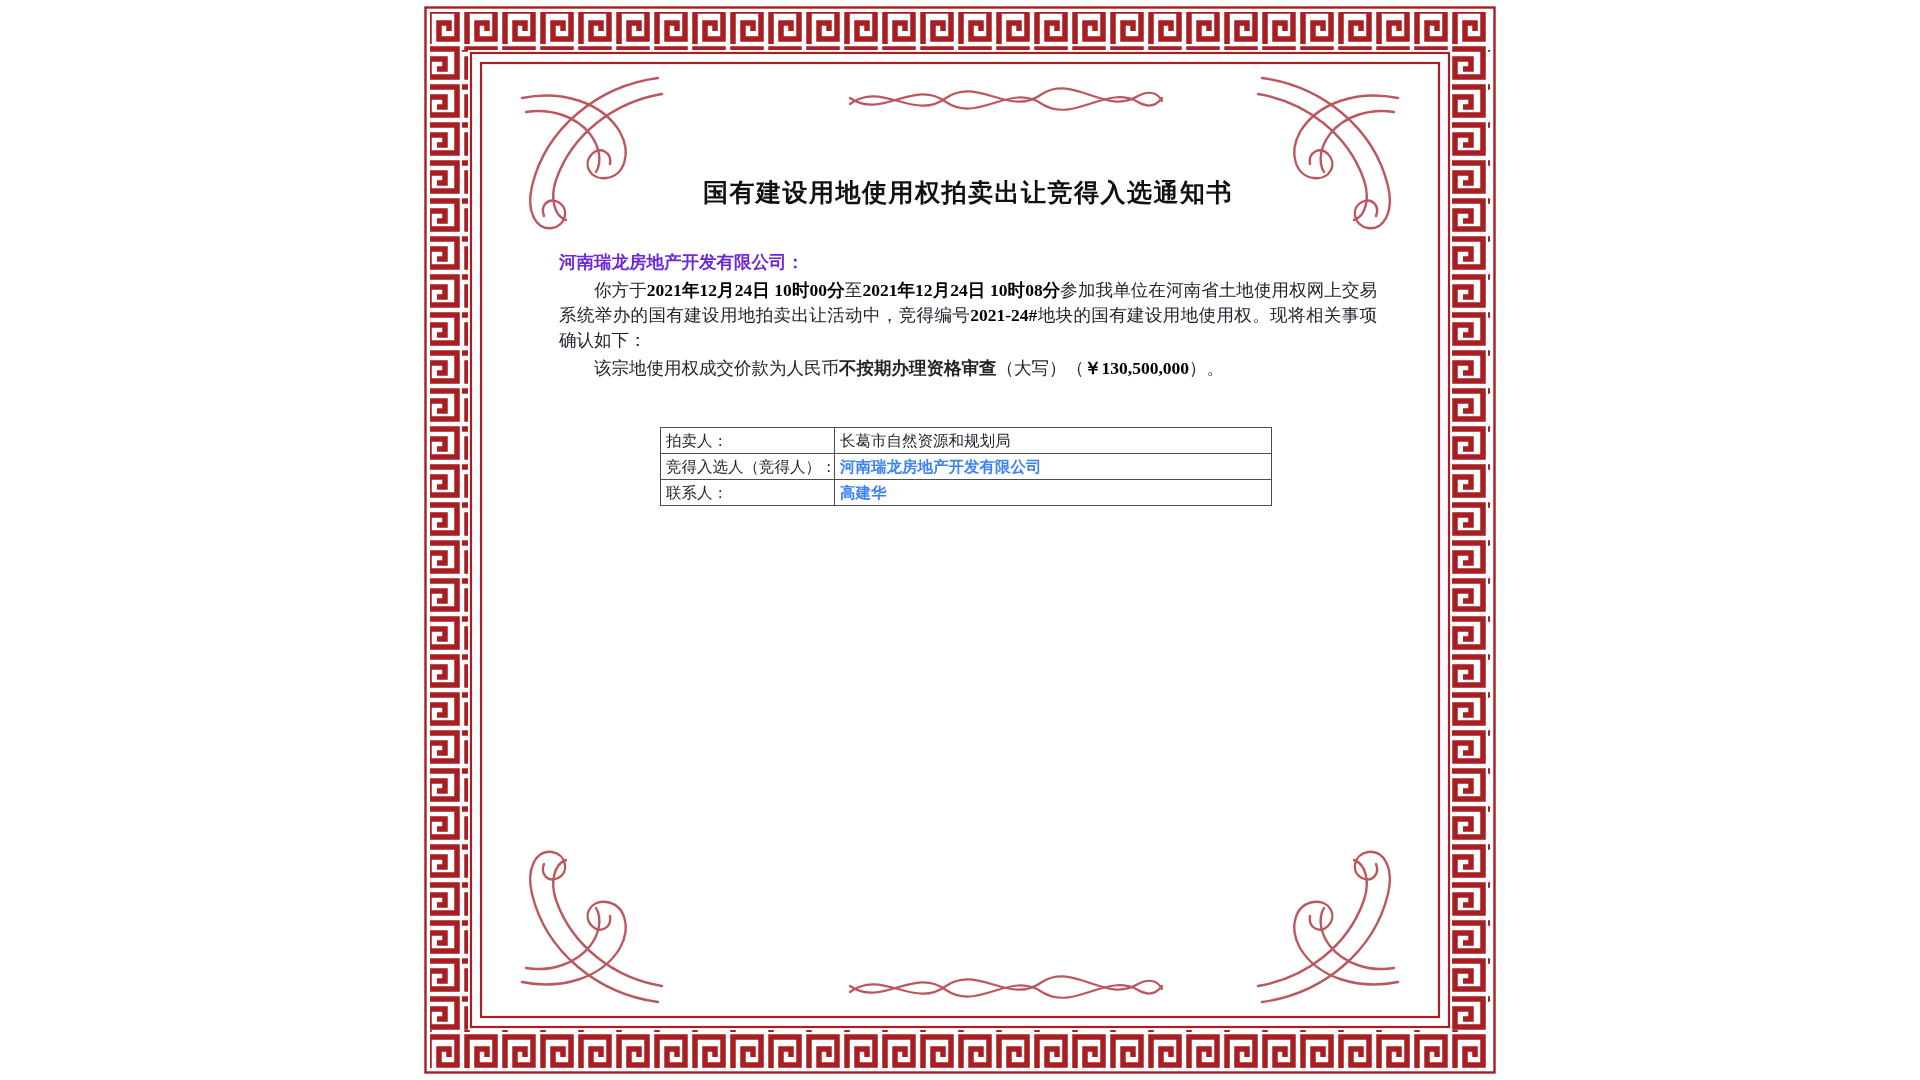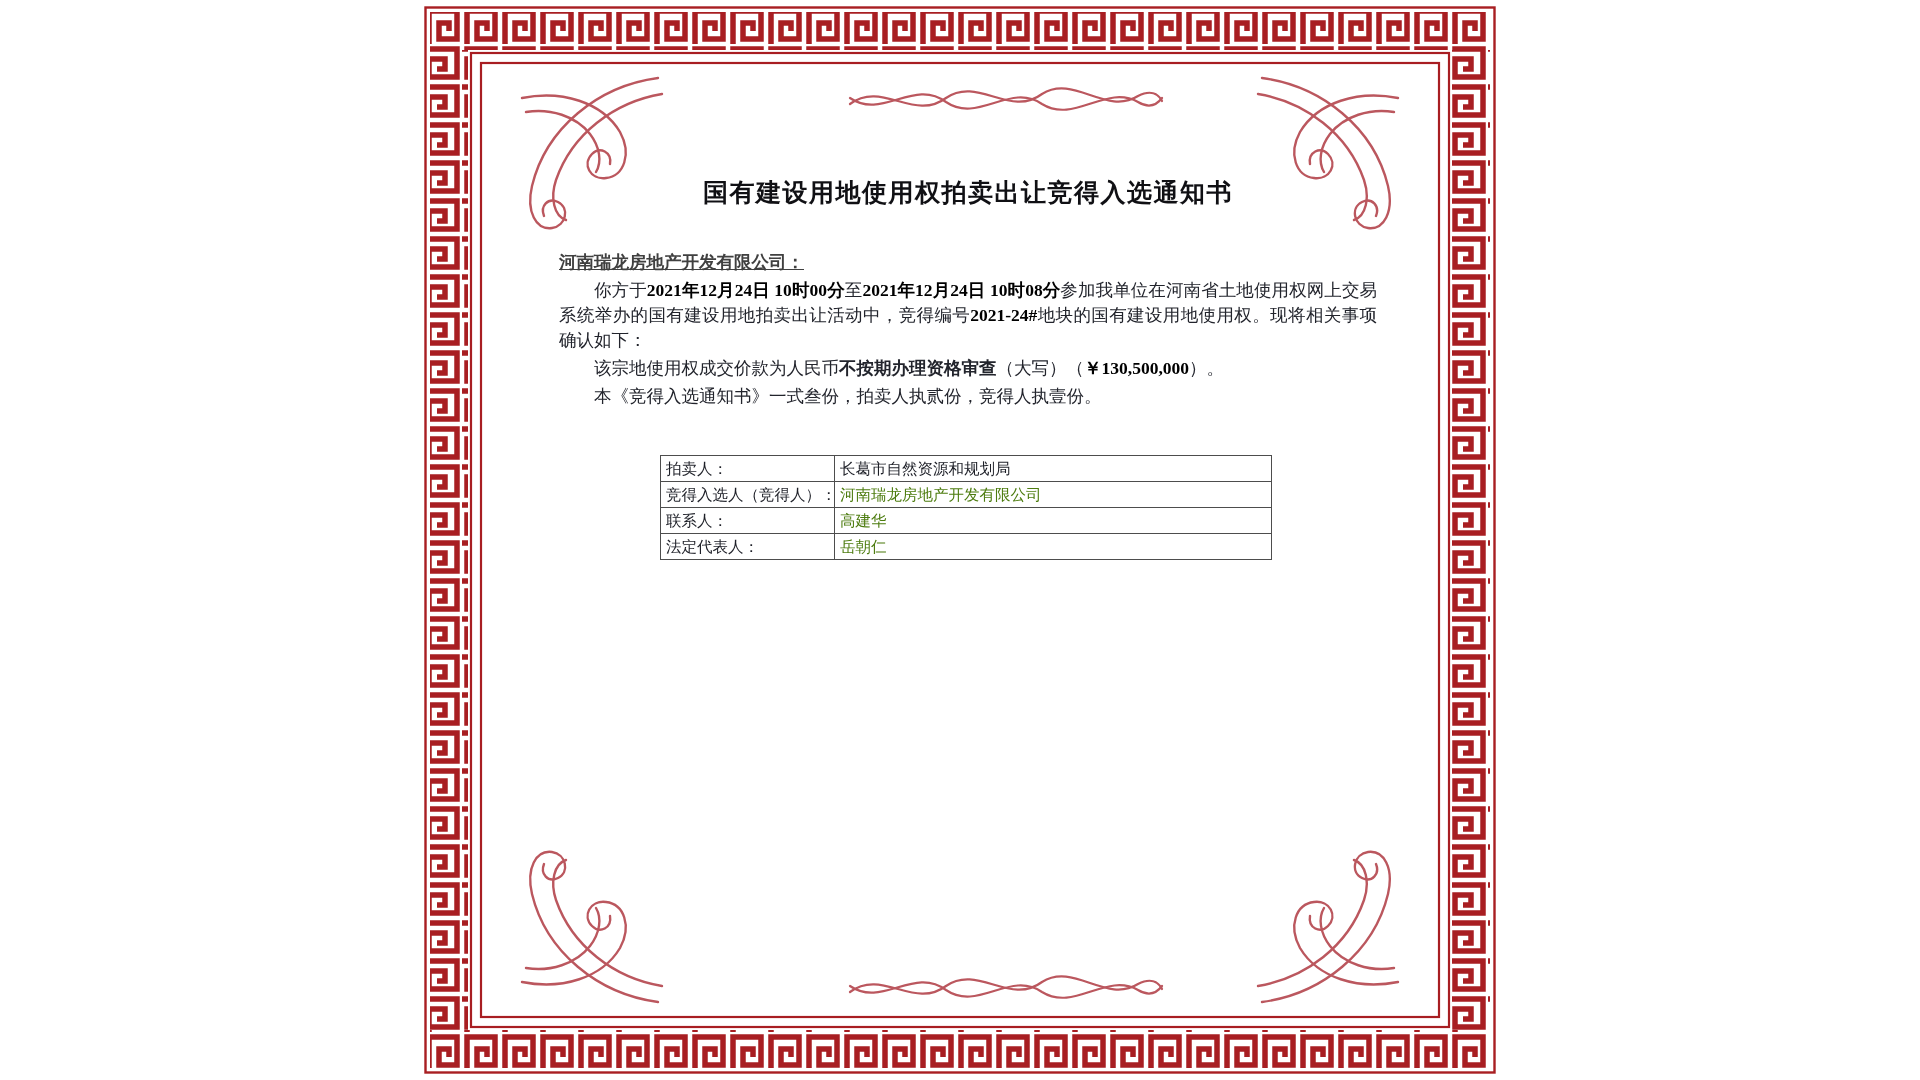--- a/index.html
+++ b/index.html
@@ -7,33 +7,33 @@
           font-family:"Liberation Serif","DejaVu Serif",serif;}
   .certificate{position:absolute;left:424px;top:6px;width:1072px;height:1068px;background:#ffffff;}
   .border-svg{position:absolute;left:0;top:0;width:1072px;height:1068px;}
   .orn{position:absolute;pointer-events:none;}
   .orn.tr{transform:scaleX(-1);}
   .orn.bl{transform:scaleY(-1);}
   .orn.br{transform:scale(-1,-1);}
   .content{position:absolute;left:135px;top:170px;width:818px;color:#22242c;}
   h1.doc-title{margin:0 0 40px 0;font-size:25px;line-height:33px;font-weight:bold;
                text-align:center;color:#101014;letter-spacing:1.5px;}
-  .salutation{margin:0;font-size:17.5px;line-height:26px;font-weight:bold;color:#404040;text-decoration:underline;}
+  .salutation{margin:0;font-size:17.5px;line-height:26px;font-weight:bold;color:#6d28d9;}
   .para{margin:3px 0 0 0;font-size:17.5px;line-height:25px;text-indent:2em;
         text-align:justify;color:#22242c;}
   .para span{white-space:inherit;}
   .b{font-weight:bold;}
   .navy{color:#000000;}
   table.info{border-collapse:collapse;margin:46px 0 0 101px;width:612px;
              font-size:15.5px;color:#1d1f27;table-layout:fixed;}
   table.info td{border:1px solid #4d4d4d;height:25px;padding:0 0 0 5px;line-height:21px;
                 overflow:hidden;white-space:nowrap;margin-left:19px;}
   table.info td.lbl{width:168px;}
   table.info td.val{}
-  table.info td.val.b{color:#4d7c0f;font-weight:normal;}
+  table.info td.val.b{color:#3b82f6;font-weight:bold;}
 </style>
 </head>
 <body>
 
 <div class="canvas">
   <div class="certificate">
 
     <svg class="border-svg" viewBox="0 0 1072 1068" aria-hidden="true">
       <defs>
         <pattern id="mh" width="38" height="38" patternUnits="userSpaceOnUse">
@@ -100,38 +100,33 @@
         <path d="M4 26 C36 48 68 6 100 30 C132 52 164 10 196 32 C228 52 260 12 292 30 C302 36 310 34 316 26"></path>
       </g>
     </svg>
 
     <div class="content">
       <h1 class="doc-title">国有建设用地使用权拍卖出让竞得入选通知书</h1>
       <p class="salutation">河南瑞龙房地产开发有限公司：</p>
       <div>
           <p class="para"><span>你方于</span><span class="b navy">2021年12月24日&nbsp;10时00分</span><span>至</span><span class="b navy">2021年12月24日&nbsp;10时08分</span><span>参加我单位在河南省土地使用权网上交易系统举办的国有建设用地拍卖出让活动中，竞得编号</span><span class="b navy">2021-24#</span><span>地块的国有建设用地使用权。现将相关事项确认如下：</span></p>
           <p class="para"><span>该宗地使用权成交价款为人民币</span><span class="b">不按期办理资格审查</span><span>（大写）（</span><span class="b navy">￥130,500,000</span><span>）。</span></p>
-          <p class="para"><span>本《竞得入选通知书》一式叁份，拍卖人执贰份，竞得人执壹份。</span></p>
         </div>
       <table class="info">
         <tbody>
             <tr>
               <td class="lbl">拍卖人：</td>
               <td class="val">长葛市自然资源和规划局</td>
             </tr>
             <tr>
               <td class="lbl">竞得入选人（竞得人）：</td>
               <td class="val b">河南瑞龙房地产开发有限公司</td>
             </tr>
             <tr>
               <td class="lbl">联系人：</td>
               <td class="val b">高建华</td>
             </tr>
-            <tr>
-              <td class="lbl">法定代表人：</td>
-              <td class="val b">岳朝仁</td>
-            </tr>
           </tbody>
       </table>
     </div>
 
   </div>
 </div>
 
 </body></html>

